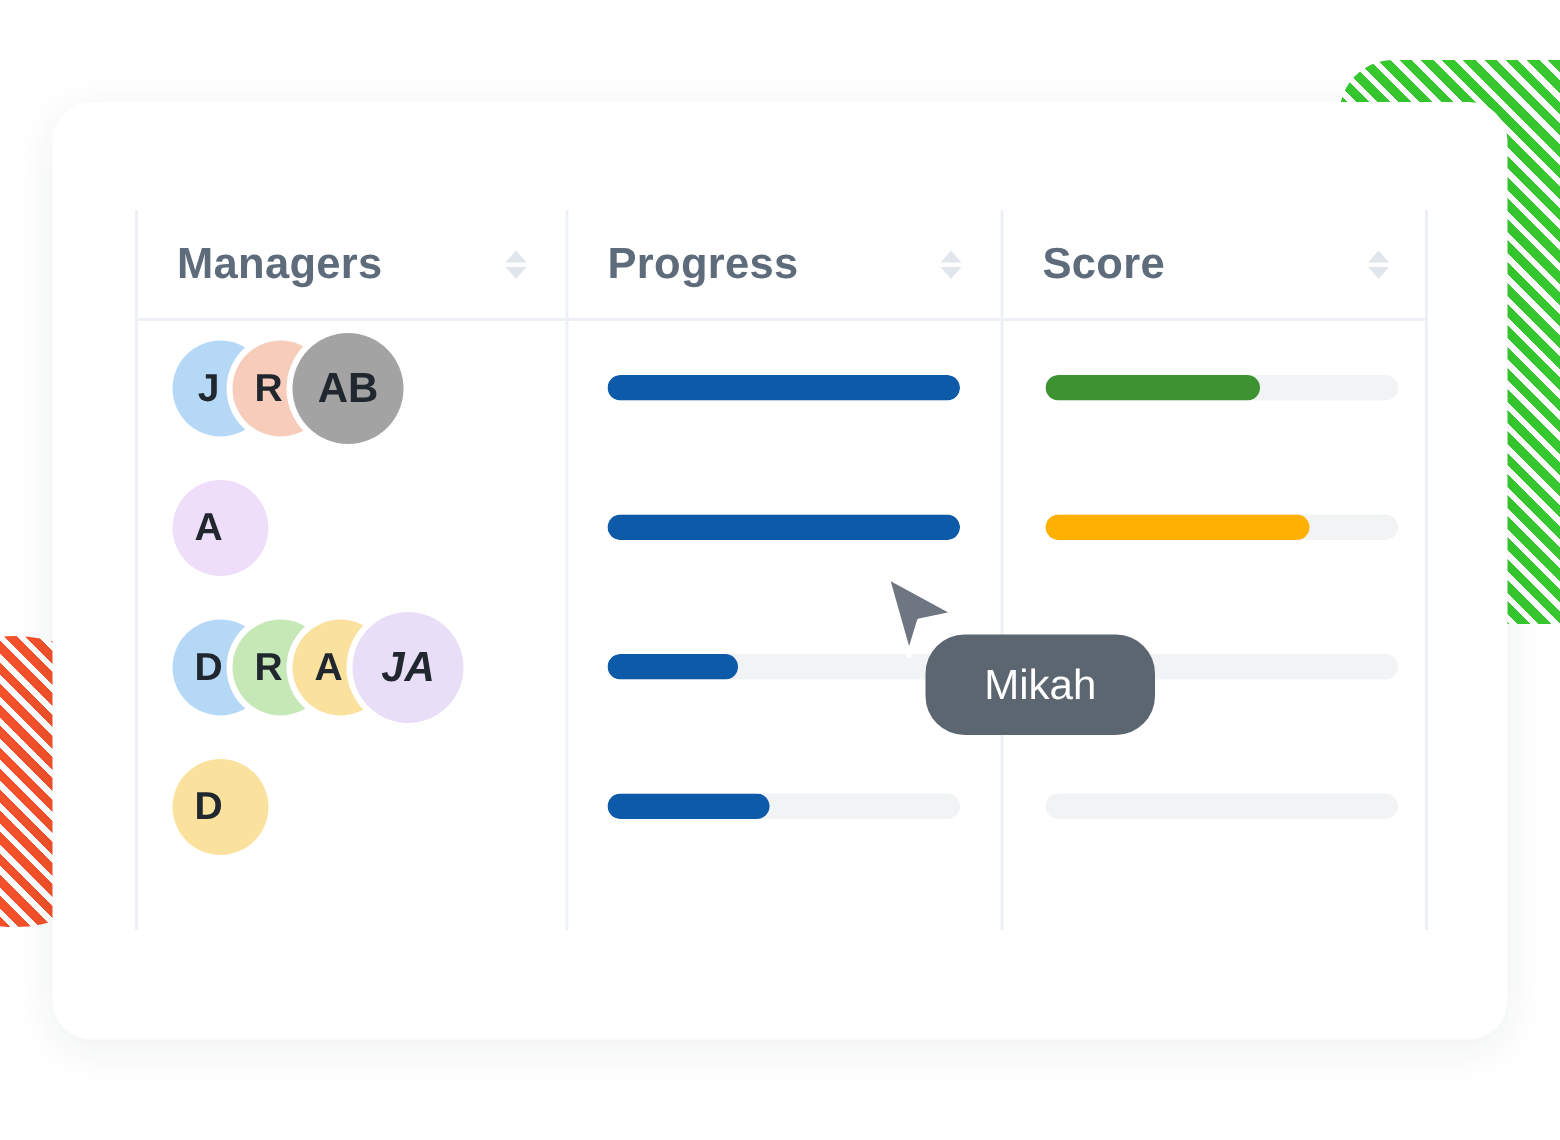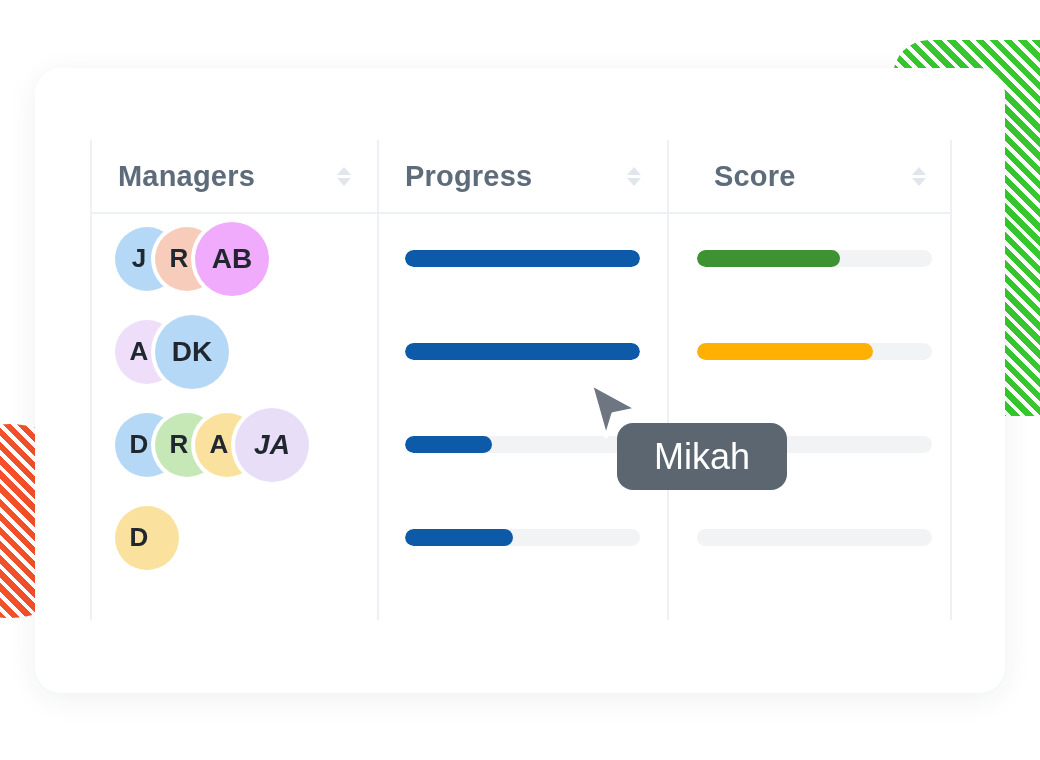--- a/index.html
+++ b/index.html
@@ -44,23 +44,23 @@
             box-shadow:0 0 0 4px #ffffff; }
   .avatar:not(.lead) { padding-right:16px; }
   .avatar.lead { width:74px; height:74px; font-size:28px; }
   .avatar + .avatar { margin-left:-24px; }
 
   
   .bar-track { position:relative; width:235px; height:17px; border-radius:9px; overflow:hidden; }
   .bar-fill { position:absolute; left:0; top:0; height:100%; border-radius:9px; display:block; }
 
   
-  .tooltip { position:absolute; z-index:6; left:617px; top:423px; width:170px; height:67px;
-             border-radius:16px; display:flex; align-items:center; justify-content:center;
-             color:#ffffff; font-size:36px; font-weight:400; }
+  .tooltip { position:absolute; z-index:6; left:617px; top:423px; width:153px; height:67px;
+             border-radius:26px; display:flex; align-items:center; justify-content:center;
+             color:#ffffff; font-size:28px; font-weight:400; }
   .cursor { position:absolute; z-index:7; left:588px; top:382px; }
 </style>
 </head>
 <body>
 
 <div class="stage">
   <div class="deco deco-green"></div>
   <div class="deco deco-orange"></div>
 
   <div class="card">
@@ -80,46 +80,45 @@
             </div>
           </div>
           <div class="th">
             <div class="" style="display: inline;">Progress</div>
             <div class="sort">
               <div class="tri up"></div>
               <div class="tri dn"></div>
             </div>
           </div>
           <div class="th">
-            <div class="" style="display: inline; margin-left: 19px;">Score</div>
+            <div class="" style="display: inline;">Score</div>
             <div class="sort">
               <div class="tri up"></div>
               <div class="tri dn"></div>
             </div>
           </div>
         </div>
       <div class="tbody">
           <div class="td cell-managers">
             <div class="avatar" style="background: rgb(182, 216, 247); z-index: 1;">J</div>
             <div class="avatar" style="background: rgb(248, 204, 186); z-index: 2;">R</div>
-            <div class="avatar lead" style="background: #f0abfc; z-index: 3;">AB</div>
+            <div class="avatar lead" style="background: #a3a3a3; z-index: 3;">AB</div>
           </div>
           <div class="td cell-progress">
             <div class="bar-track" style="background: rgb(242, 243, 244);">
               <div class="bar-fill" style="width: 100%; background: rgb(13, 90, 169);"></div>
             </div>
           </div>
           <div class="td cell-score">
             <div class="bar-track" style="background: rgb(242, 243, 244);">
               <div class="bar-fill" style="width: 61%; background: rgb(61, 146, 49);"></div>
             </div>
           </div>
           <div class="td cell-managers">
             <div class="avatar" style="background: rgb(239, 222, 249); z-index: 1;">A</div>
-            <div class="avatar lead" style="background: rgb(182, 216, 247); z-index: 2;">DK</div>
           </div>
           <div class="td cell-progress">
             <div class="bar-track" style="background: rgb(242, 243, 244);">
               <div class="bar-fill" style="width: 100%; background: rgb(13, 90, 169);"></div>
             </div>
           </div>
           <div class="td cell-score">
             <div class="bar-track" style="background: rgb(242, 243, 244);">
               <div class="bar-fill" style="width: 75%; background: rgb(255, 176, 3);"></div>
             </div>

